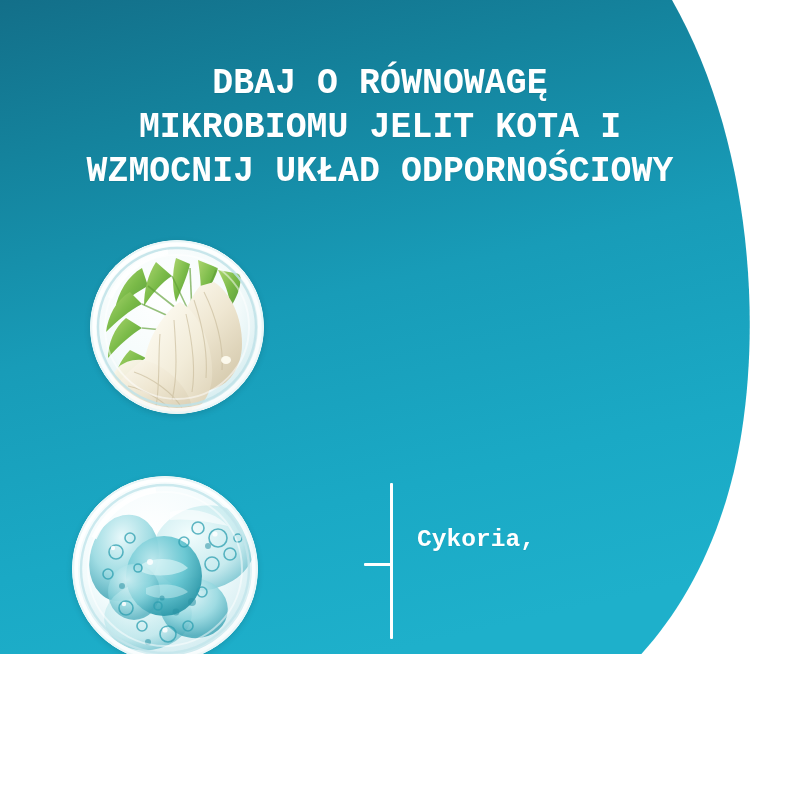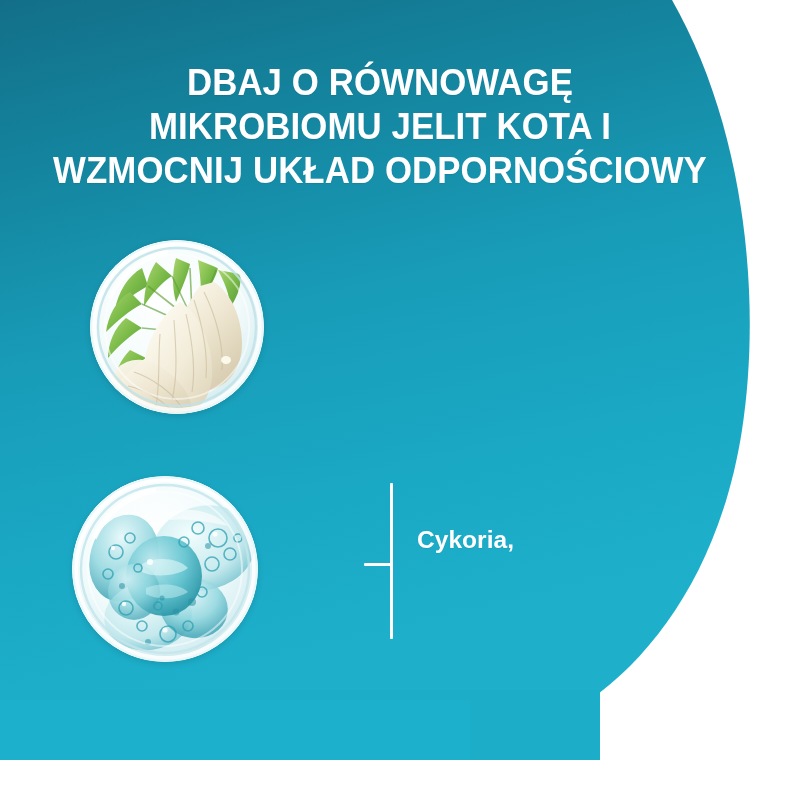--- a/index.html
+++ b/index.html
@@ -8,23 +8,24 @@
     padding: 0;
     background: #ffffff;
   }
   body {
     font-family: "Liberation Sans", sans-serif;
   }
 
   .poster {
     position: relative;
     width: 800px;
-    height: 760px;
+    height: 654px;
     overflow: hidden;
     background: #ffffff;
+    font-family: Liberation Mono, monospace;
   }
 
   
   .bg-shape {
     position: absolute;
     inset: 0;
     width: 800px;
     height: 800px;
   }
 

